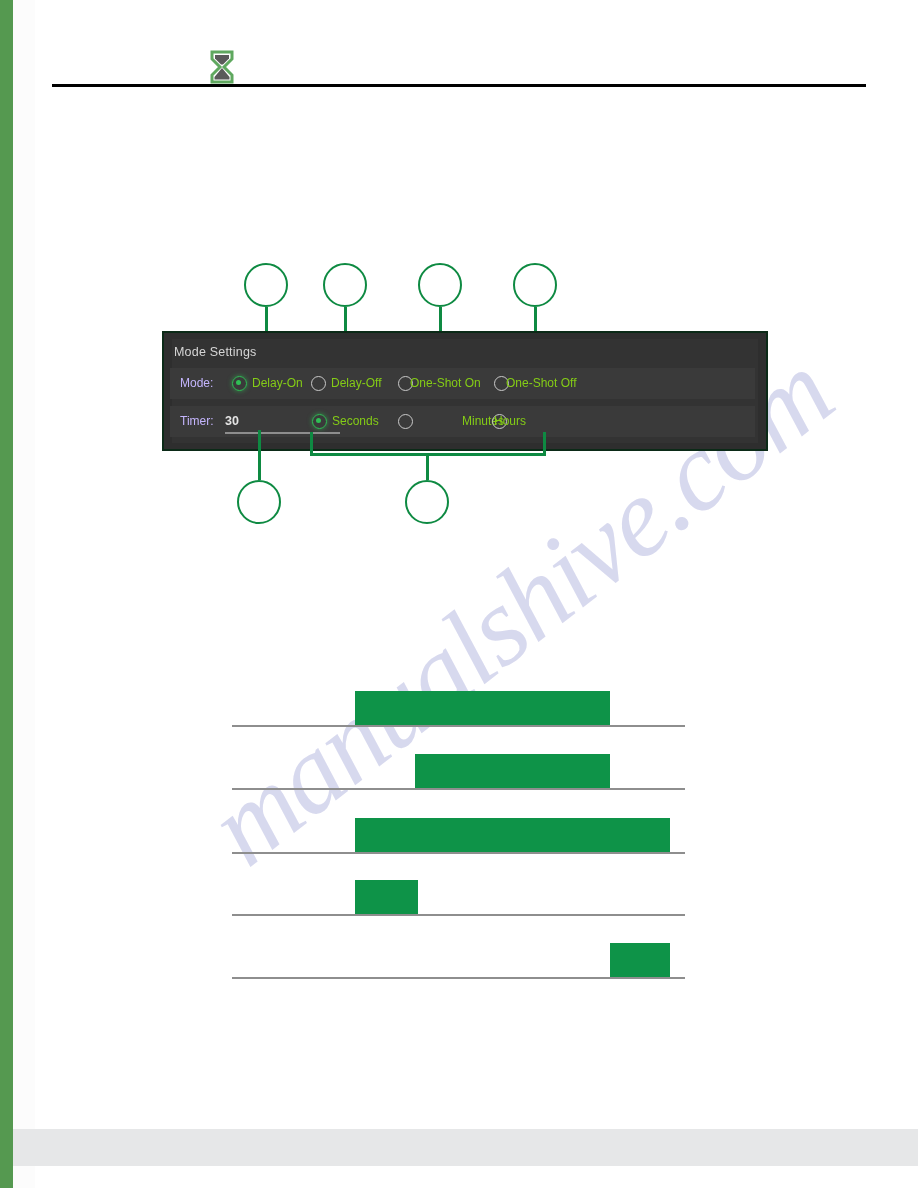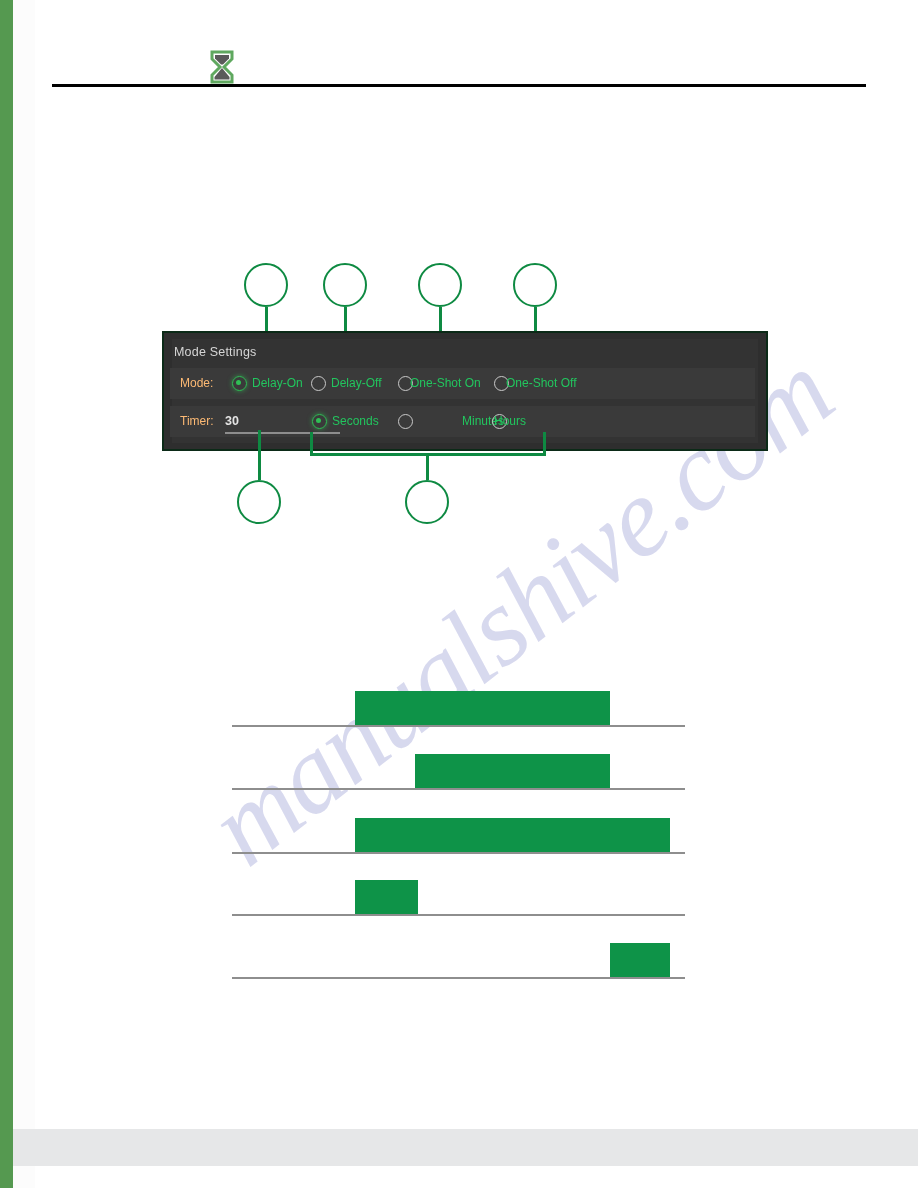--- a/index.html
+++ b/index.html
@@ -147,21 +147,21 @@
     height: 31px;
     background: #3a3a3a;
     box-sizing: border-box;
   }
   .row-mode  { top: 368px; }
   .row-preset{ top: 406px; }
 
   .row-label {
     position: absolute;
     font-size: 12px;
-    color: #fdba74;
+    color: #c4b5fd;
     line-height: 31px;
   }
 
   .radio {
     position: absolute;
     top: 8px;
     width: 15px;
     height: 15px;
     border-radius: 50%;
     border: 1.8px solid #c9c9c9;
@@ -177,21 +177,21 @@
     position: absolute;
     left: 3px; top: 3px;
     width: 5px; height: 5px;
     border-radius: 50%;
     background: #2fbf55;
   }
   .radio-label {
     position: absolute;
     top: 0;
     font-size: 12px;
-    color: #22c55e;
+    color: #84cc16;
     line-height: 31px;
     white-space: nowrap;
   }
 
   .preset-value {
     position: absolute;
     top: 0;
     left: 228px;
     font-size: 12.5px;
     color: #e4e4e4;

